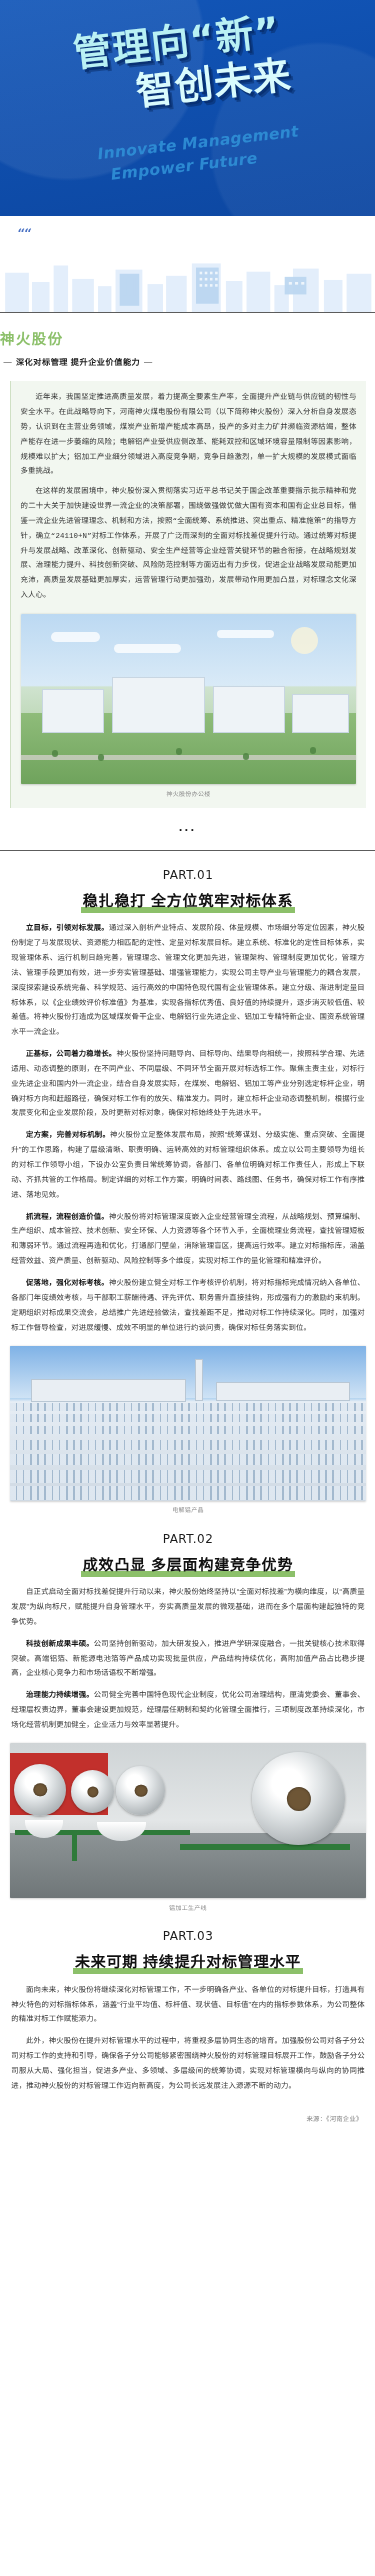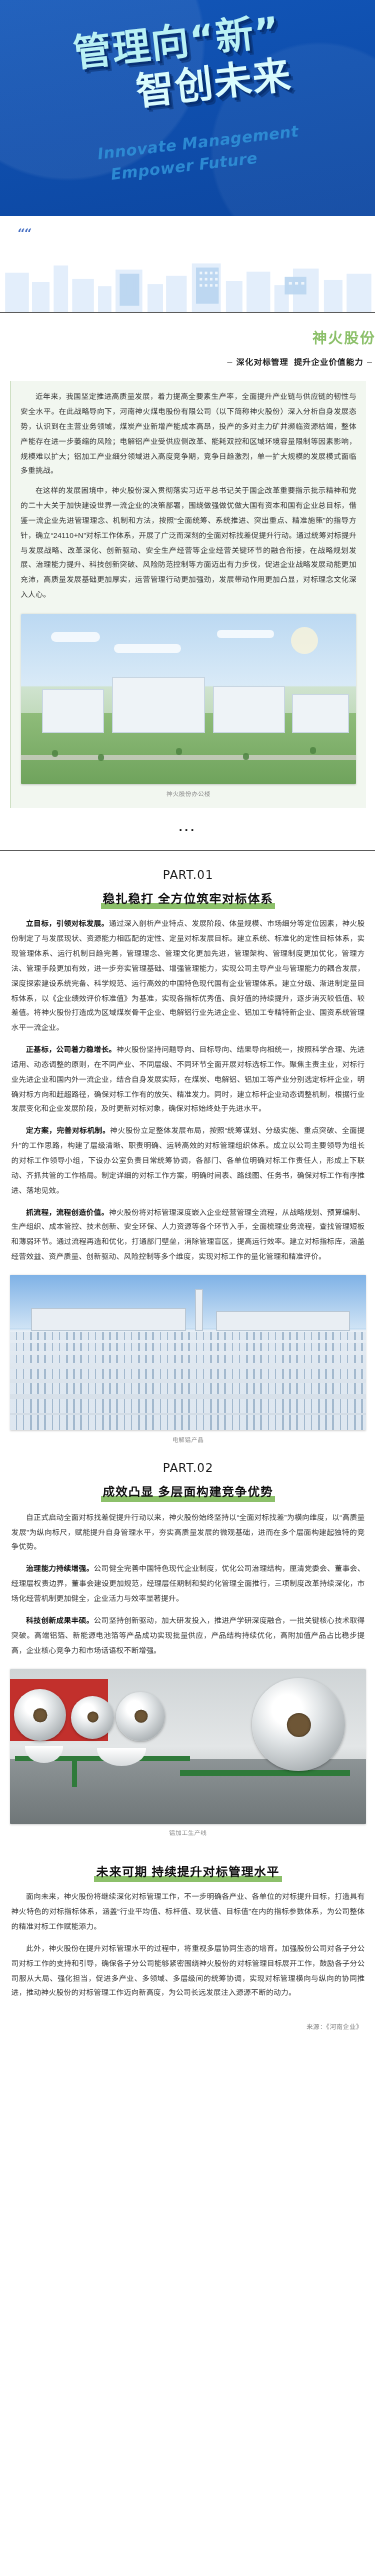--- a/index.html
+++ b/index.html
@@ -120,23 +120,22 @@
   .skyline svg { display: block; width: 100%; height: 62px; }
 
   .hr-rule {
     height: 0.5px;
     background: #5c5c5c;
     margin: 0 0 0 0;
   }
 
   
   .brand-block {
-    text-align: right;
+    text-align: left;
     padding: 17.5px 0 5.2px;
-    font-family: Liberation Mono, monospace;
   }
   .brand-name {
     font-size: 14.4px;
     font-weight: 700;
     color: #8cc06a;
     letter-spacing: 1.5px;
     line-height: 1.3;
   }
   .brand-sub {
     margin-top: 6.2px;
@@ -154,20 +153,21 @@
     margin: 9.3px 10.3px 0 10.3px;
     padding: 9.3px 9.3px 10.3px 9.3px;
   }
   .tint-panel p {
     font-size: 7.4px;
     line-height: 2.0;
     color: #333;
     text-align: justify;
     text-indent: 2em;
     letter-spacing: 0.1px;
+    font-family: Liberation Mono, monospace;
   }
   .tint-panel p + p { margin-top: 5px; }
 
   
   figure { margin: 10.3px 10.3px 0 10.3px; }
   .photo {
     width: 100%;
     border-radius: 1px;
     overflow: hidden;
     box-shadow: 0 0.5px 2.1px rgba(0,0,0,.18);
@@ -224,21 +224,21 @@
     font-family: "DejaVu Sans", sans-serif;
     font-size: 12px;
     color: #1c1c1c;
     letter-spacing: 0.5px;
     font-weight: 400;
   }
   .part-title-wrap { margin-top: 7.2px; display: inline-block; position: relative; }
   .part-title {
     position: relative;
     z-index: 2;
-    font-size: 12px;
+    font-size: 15px;
     font-weight: 700;
     color: #111;
     letter-spacing: 0.8px;
     padding: 0 2.1px;
   }
   .part-hl {
     position: absolute;
     left: 0; right: 0;
     bottom: -2.6px;
     height: 5.7px;
@@ -382,20 +382,21 @@
       <span class="part-hl"></span>
       <span class="part-title">稳扎稳打 全方位筑牢对标体系</span>
     </div>
   </section>
 
   <div class="body-text">
     <p><b>立目标，引领对标发展。</b>通过深入剖析产业特点、发展阶段、体量规模、市场细分等定位因素，神火股份制定了与发展现状、资源能力相匹配的定性、定量对标发展目标。建立系统、标准化的定性目标体系，实现管理体系、运行机制日趋完善，管理理念、管理文化更加先进，管理架构、管理制度更加优化，管理方法、管理手段更加有效，进一步夯实管理基础、增强管理能力，实现公司主导产业与管理能力的耦合发展，深度探索建设系统完备、科学规范、运行高效的中国特色现代国有企业管理体系。建立分级、渐进制定量目标体系，以《企业绩效评价标准值》为基准，实现各指标优秀值、良好值的持续提升，逐步消灭较低值、较差值。将神火股份打造成为区域煤炭骨干企业、电解铝行业先进企业、铝加工专精特新企业、国资系统管理水平一流企业。</p>
     <p><b>正基标，公司着力稳增长。</b>神火股份坚持问题导向、目标导向、结果导向相统一，按照科学合理、先进适用、动态调整的原则，在不同产业、不同层级、不同环节全面开展对标选标工作。聚焦主责主业，对标行业先进企业和国内外一流企业，结合自身发展实际，在煤炭、电解铝、铝加工等产业分别选定标杆企业，明确对标方向和赶超路径，确保对标工作有的放矢、精准发力。同时，建立标杆企业动态调整机制，根据行业发展变化和企业发展阶段，及时更新对标对象，确保对标始终处于先进水平。</p>
     <p><b>定方案，完善对标机制。</b>神火股份立足整体发展布局，按照“统筹谋划、分级实施、重点突破、全面提升”的工作思路，构建了层级清晰、职责明确、运转高效的对标管理组织体系。成立以公司主要领导为组长的对标工作领导小组，下设办公室负责日常统筹协调，各部门、各单位明确对标工作责任人，形成上下联动、齐抓共管的工作格局。制定详细的对标工作方案，明确时间表、路线图、任务书，确保对标工作有序推进、落地见效。</p>
     <p><b>抓流程，流程创造价值。</b>神火股份将对标管理深度嵌入企业经营管理全流程，从战略规划、预算编制、生产组织、成本管控、技术创新、安全环保、人力资源等各个环节入手，全面梳理业务流程，查找管理短板和薄弱环节。通过流程再造和优化，打通部门壁垒，消除管理盲区，提高运行效率。建立对标指标库，涵盖经营效益、资产质量、创新驱动、风险控制等多个维度，实现对标工作的量化管理和精准评价。</p>
+    <p><b>促落地，强化对标考核。</b>神火股份建立健全对标工作考核评价机制，将对标指标完成情况纳入各单位、各部门年度绩效考核，与干部职工薪酬待遇、评先评优、职务晋升直接挂钩，形成强有力的激励约束机制。定期组织对标成果交流会，总结推广先进经验做法，查找差距不足，推动对标工作持续深化。同时，加强对标工作督导检查，对进展缓慢、成效不明显的单位进行约谈问责，确保对标任务落实到位。</p>
   </div>
 
   <figure>
     <div class="photo photo-ingots">
       <div class="skyband"></div>
       <div class="plant" style="left:20.6px;top:33px;width:155px;height:23px;"></div>
       <div class="plant" style="left:185px;top:13.4px;width:8.2px;height:42px;"></div>
       <div class="plant" style="left:206px;top:36px;width:134px;height:19.6px;"></div>
       <div class="stackrow" style="top:57px;"></div>
       <div class="stackrow" style="top:68px;"></div>
@@ -411,42 +412,43 @@
   <section class="part">
     <div class="part-num">PART.02</div>
     <div class="part-title-wrap">
       <span class="part-hl"></span>
       <span class="part-title">成效凸显 多层面构建竞争优势</span>
     </div>
   </section>
 
   <div class="body-text">
     <p>自正式启动全面对标找差促提升行动以来，神火股份始终坚持以“全面对标找差”为横向维度，以“高质量发展”为纵向标尺，赋能提升自身管理水平，夯实高质量发展的微观基础，进而在多个层面构建起独特的竞争优势。</p>
+    <p><b>科技创新成果丰硕。</b>公司坚持创新驱动，加大研发投入，推进产学研深度融合，一批关键核心技术取得突破。高端铝箔、新能源电池箔等产品成功实现批量供应，产品结构持续优化，高附加值产品占比稳步提高，企业核心竞争力和市场话语权不断增强。</p>
     <p><b>治理能力持续增强。</b>公司健全完善中国特色现代企业制度，优化公司治理结构，厘清党委会、董事会、经理层权责边界，董事会建设更加规范，经理层任期制和契约化管理全面推行，三项制度改革持续深化，市场化经营机制更加健全，企业活力与效率显著提升。</p>
-    <p><b>科技创新成果丰硕。</b>公司坚持创新驱动，加大研发投入，推进产学研深度融合，一批关键核心技术取得突破。高端铝箔、新能源电池箔等产品成功实现批量供应，产品结构持续优化，高附加值产品占比稳步提高，企业核心竞争力和市场话语权不断增强。</p>
   </div>
 
   <figure>
     <div class="photo photo-line">
       <div class="redwall" style="left:0;top:10.3px;width:98px;height:62px;"></div>
       <div class="floor"></div>
       <div class="rail" style="left:5.2px;top:87px;width:175px;height:5.2px;"></div>
       <div class="rail" style="left:170px;top:101px;width:170px;height:6.2px;"></div>
       <div class="rail" style="left:62px;top:91px;width:5.2px;height:27px;"></div>
       <div class="coil" style="left:4.1px;top:20.6px;width:52px;height:52px;"></div>
       <div class="coil" style="left:61px;top:27px;width:43px;height:43px;"></div>
       <div class="coil" style="left:106px;top:23px;width:49px;height:49px;"></div>
       <div class="coil" style="left:242px;top:9.3px;width:93px;height:93px;"></div>
       <div class="sheet" style="left:14.4px;top:77px;width:38px;height:17.5px;"></div>
       <div class="sheet" style="left:87px;top:79px;width:49px;height:18.5px;"></div>
     </div>
     <figcaption>铝加工生产线</figcaption>
   </figure>
 
   <section class="part">
+    <div class="part-num">PART.03</div>
     <div class="part-title-wrap">
       <span class="part-hl"></span>
       <span class="part-title">未来可期 持续提升对标管理水平</span>
     </div>
   </section>
 
   <div class="body-text">
     <p>面向未来，神火股份将继续深化对标管理工作，不一步明确各产业、各单位的对标提升目标，打造具有神火特色的对标指标体系，涵盖“行业平均值、标杆值、现状值、目标值”在内的指标参数体系，为公司整体的精准对标工作赋能添力。</p>
     <p>此外，神火股份在提升对标管理水平的过程中，将重视多层协同生态的培育。加强股份公司对各子分公司对标工作的支持和引导，确保各子分公司能够紧密围绕神火股份的对标管理目标展开工作，鼓励各子分公司服从大局、强化担当，促进多产业、多领域、多层级间的统筹协调，实现对标管理横向与纵向的协同推进，推动神火股份的对标管理工作迈向新高度，为公司长远发展注入源源不断的动力。</p>
   </div>

